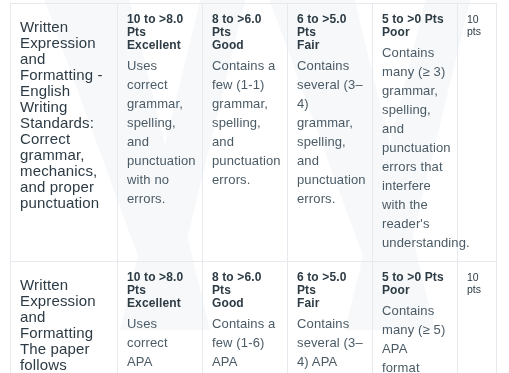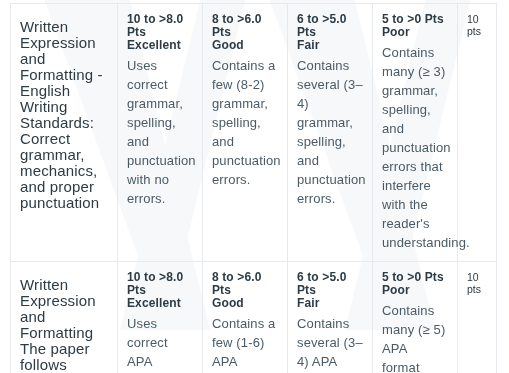--- a/index.html
+++ b/index.html
@@ -123,21 +123,21 @@
 
         <td>
           <div class="rating-head">10 to &gt;8.0 Pts</div>
           <div class="rating-head">Excellent</div>
           <div class="rating-desc">Uses correct grammar, spelling, and punctuation with no errors.</div>
         </td>
 
         <td>
           <div class="rating-head">8 to &gt;6.0 Pts</div>
           <div class="rating-head">Good</div>
-          <div class="rating-desc">Contains a few (8-2) grammar, spelling, and punctuation errors.</div>
+          <div class="rating-desc">Contains a few (1-1) grammar, spelling, and punctuation errors.</div>
         </td>
 
         <td>
           <div class="rating-head">6 to &gt;5.0 Pts</div>
           <div class="rating-head">Fair</div>
           <div class="rating-desc">Contains several (3–4) grammar, spelling, and punctuation errors.</div>
         </td>
 
         <td>
           <div class="rating-head">5 to &gt;0 Pts</div>

